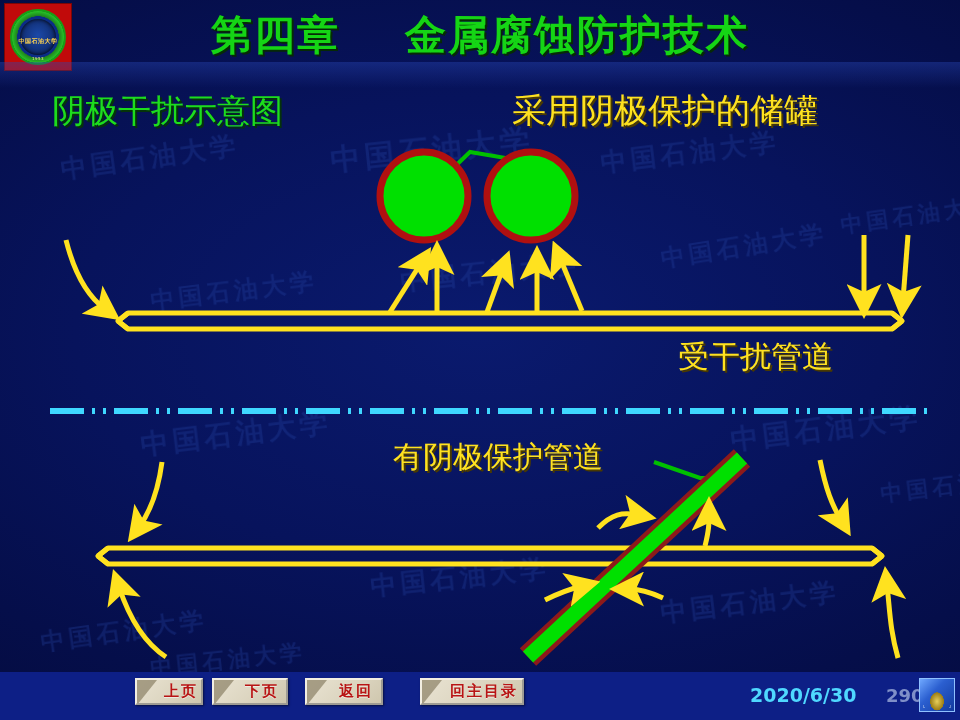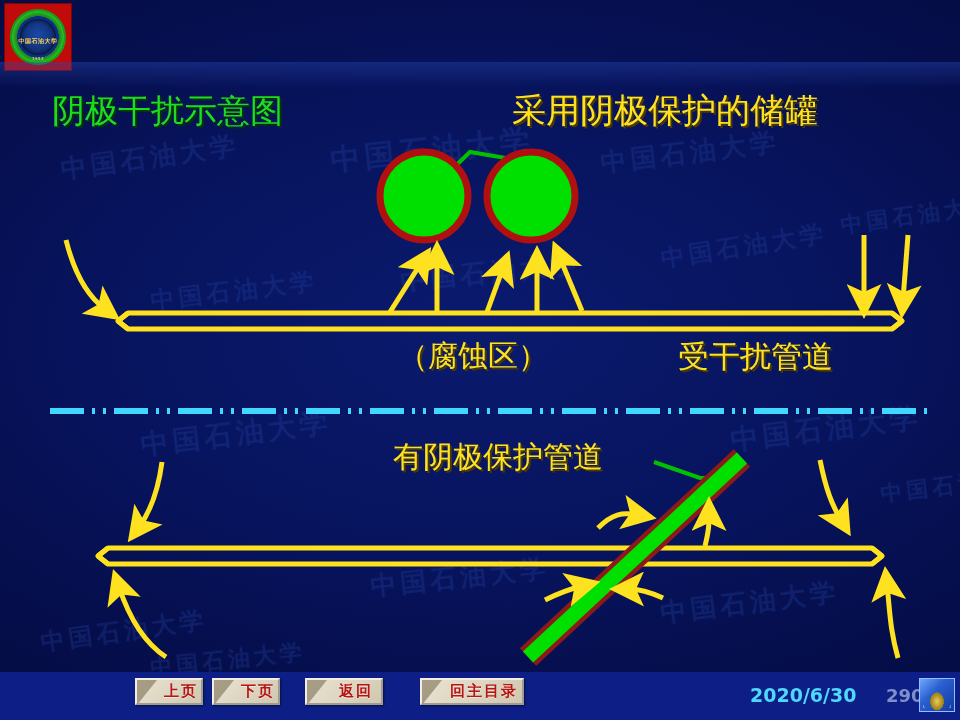--- a/index.html
+++ b/index.html
@@ -108,21 +108,21 @@
     box-sizing:border-box;
     padding-left:24px;
   }
   .navbtn:before{
     content:"";position:absolute;left:0;top:0;
     border-left:20px solid #9a9177;border-bottom:25px solid transparent;
     opacity:.85;
   }
   .navbtn span{position:relative;z-index:2;text-shadow:0 1px 0 rgba(255,255,255,.5);}
   #btn-prev{left:135px;width:68px;}
-  #btn-next{left:212px;width:68px;}
+  #btn-next{left:212px;width:76px;}
   #btn-back{left:305px;width:78px;}
   #btn-home{left:420px;width:104px;}
 
   #stamp-date{
     position:absolute;left:750px;top:12px;font-size:19px;font-weight:bold;
     color:#4fd8ff;font-family:"DejaVu Sans","Liberation Sans",sans-serif;
   }
   #stamp-page{
     position:absolute;left:866px;top:13px;font-size:18px;font-weight:bold;
     color:#7f8fc8;font-family:"DejaVu Sans","Liberation Sans",sans-serif;margin-left:20px;
@@ -164,20 +164,21 @@
     </div>
 
   <div id="logo">
     <div class="ring">
       <div class="cn">中国石油大学</div>
       <div class="yr">1953</div>
     </div>
   </div>
 
   <div id="titlebar-underglow"></div>
+  <div id="deck-title">第四章    金属腐蚀防护技术</div>
 
   <div class="hd" id="hd-left">阴极干扰示意图</div>
   <div class="hd" id="hd-right">采用阴极保护的储罐</div>
 
   <svg id="diagram" viewBox="0 0 960 720">
     <defs>
       <marker id="ah" markerWidth="7" markerHeight="7" refX="3.2" refY="3.5" orient="auto">
         <path d="M0,0 L7,3.5 L0,7 L1.6,3.5 Z" fill="#ffe21f"></path>
       </marker>
     </defs>
@@ -243,21 +244,20 @@
     </g>
 
     <g stroke="#ffe21f" stroke-width="5" fill="none" marker-end="url(#ah)">
       <path d="M162,462 C158,492 150,512 139,527"></path>
       <path d="M166,657 C146,644 130,620 119,587"></path>
       <path d="M820,460 C826,490 832,505 841,520"></path>
       <path d="M898,658 C890,630 890,612 887,585"></path>
     </g>
   </svg>
 
-  <div class="hd" id="lbl-corrosion">（腐蚀区）</div>
   <div class="hd" id="lbl-pipe-upper">受干扰管道</div>
   <div class="hd" id="lbl-pipe-lower">有阴极保护管道</div>
 
   <div id="bottom">
     <div class="navbtn" id="btn-prev">
       <span>上页</span>
     </div>
     <div class="navbtn" id="btn-next">
       <span>下页</span>
     </div>

